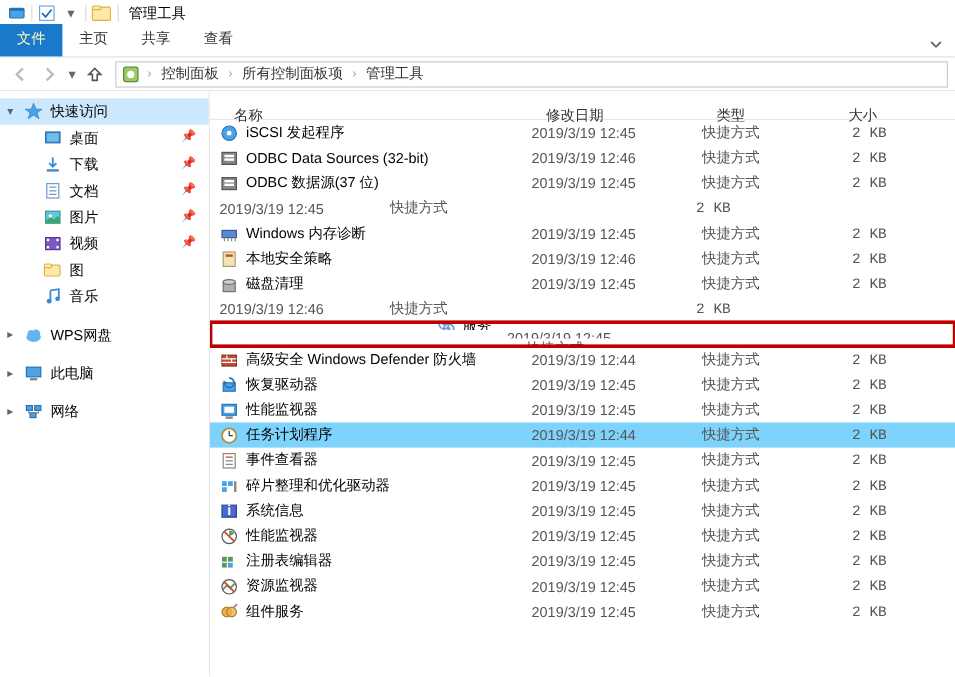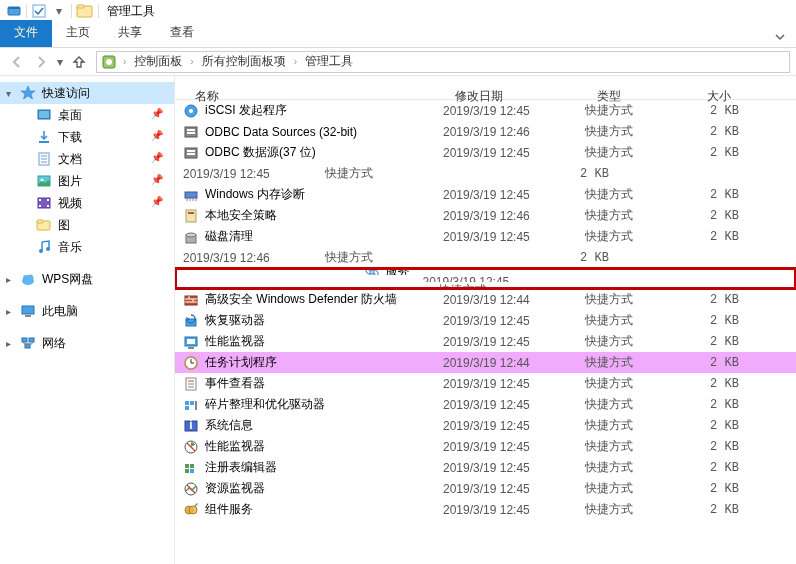--- a/index.html
+++ b/index.html
@@ -39,21 +39,21 @@
 .content { flex: 1; display: flex; flex-direction: column; }
 .col-headers { height: 24px; display: flex; align-items: center; border-bottom: 1px solid #e8e8e8; color: #333; padding-top:2px;}
 .col-headers .col { padding: 0 20px; display:flex; align-items:center;margin-top:16px;}
 .col.name { width: 260px; }
 .col.date { width: 142px; }
 .col.type { width: 110px; }
 .col.size { flex: 1; text-align: left;}
 
 .rows { flex: 1; overflow-y: auto; }
 .row { height: 21px; display: flex; align-items: center; padding: 0; cursor:pointer;}
-.row.selected { background: #f0abfc; }
+.row.selected { background: #7dd3fc; }
 .row.highlight { outline: 3px solid #c00000; outline-offset: -2px; flex-direction: column; }
 .row .cell { padding: 0 8px; color: #555; white-space: nowrap; overflow: hidden; }
 .row .cell.name { width: 260px; display: flex; align-items: center; gap: 6px; color: #000;}
 .row .cell.date { width: 142px; }
 .row .cell.type { width: 110px; }
 .row .cell.size { flex: 1; text-align: center; padding-right: 42px; font-family: Liberation Mono, monospace;}
 .file-icon { width: 16px; height: 16px; flex-shrink:0;}
 
 
 svg { display: block; }

